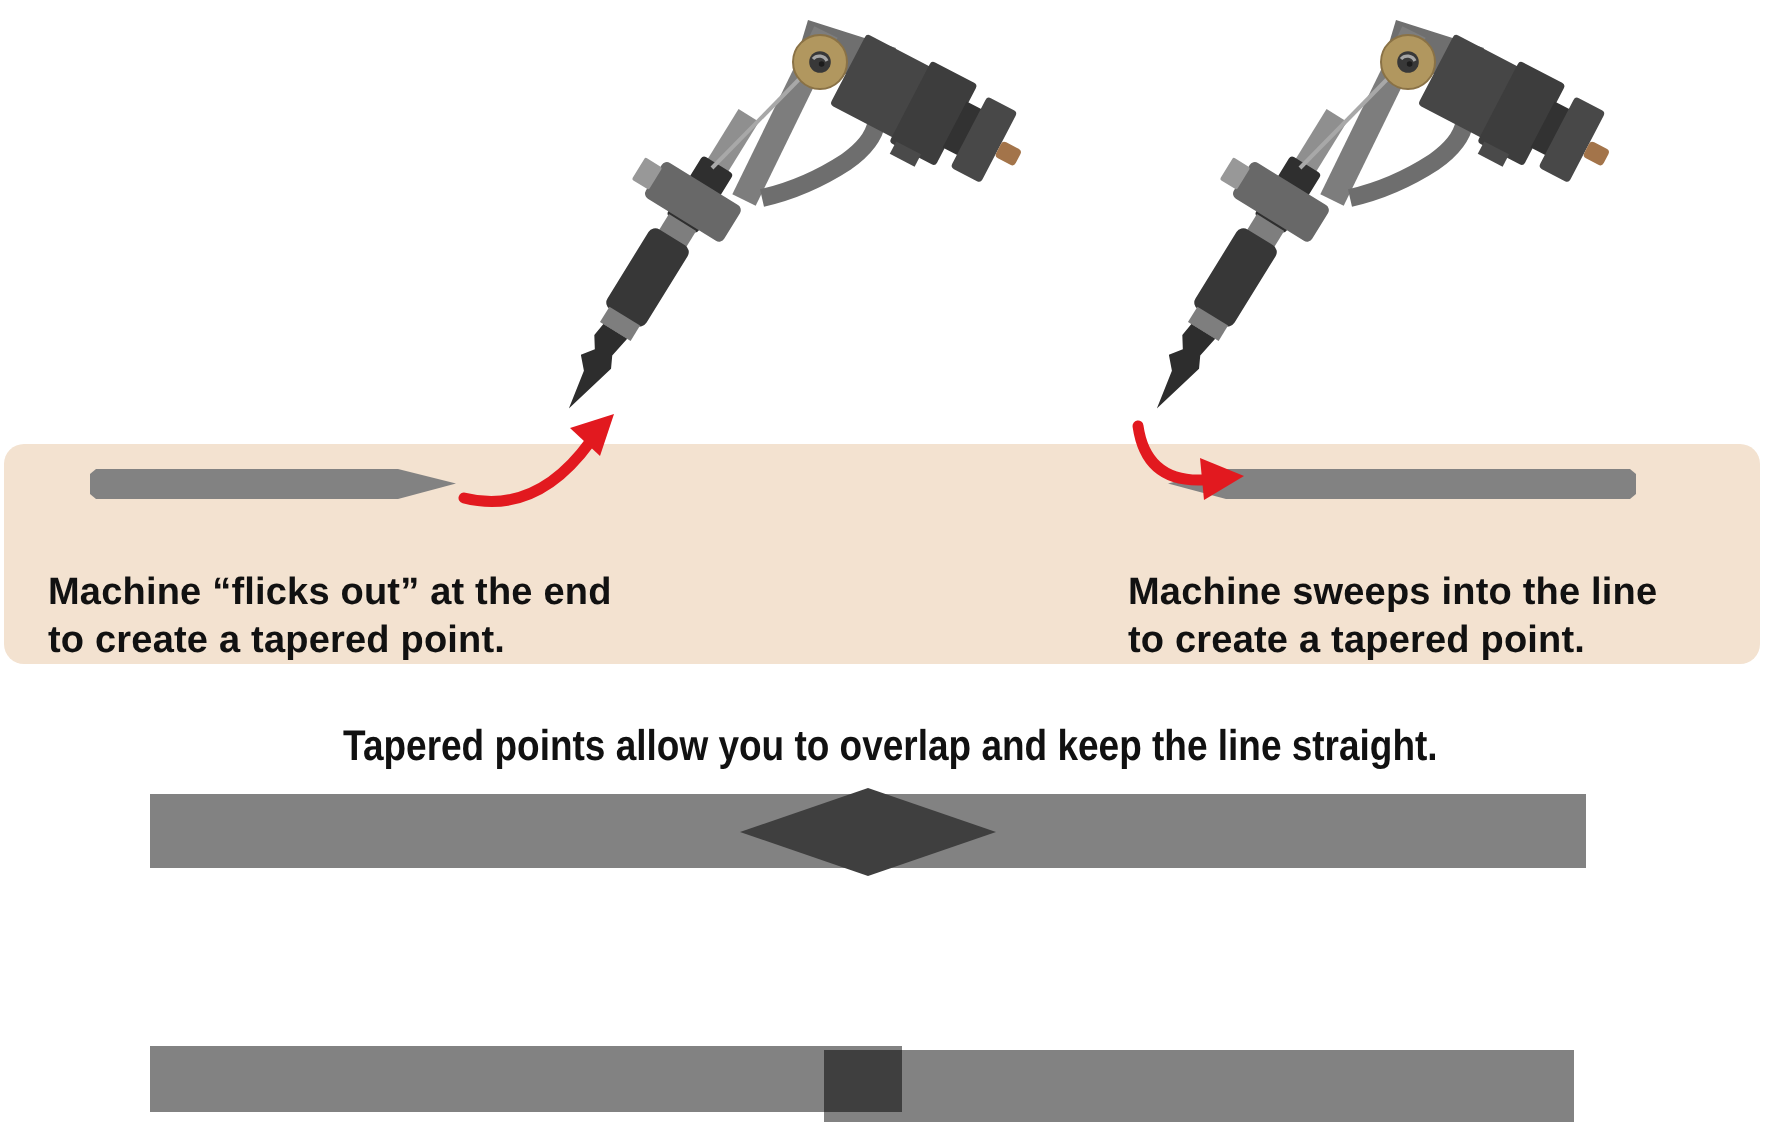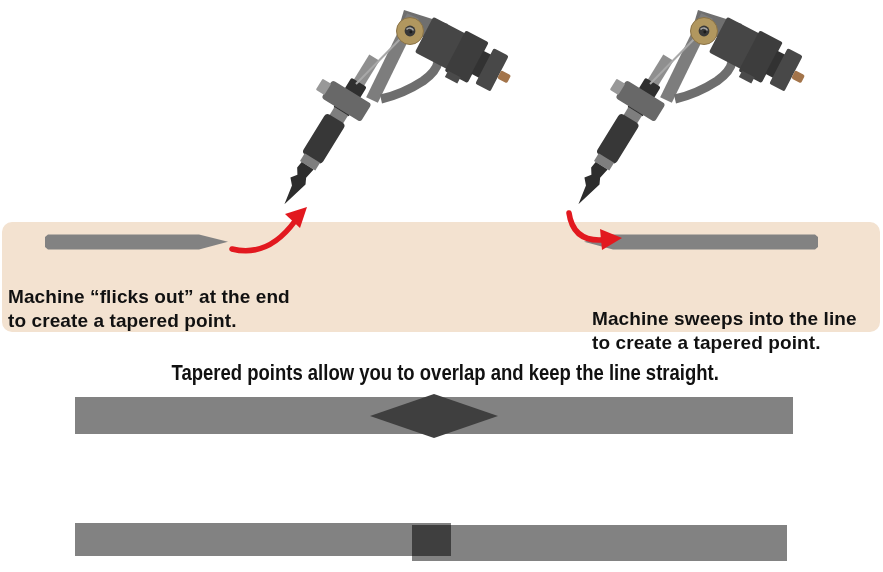--- a/index.html
+++ b/index.html
@@ -9,22 +9,22 @@
   html,body{margin:0;padding:0;background:#ffffff;}
   .canvas{
     position:relative;width:883px;height:572px;overflow:hidden;background:#fff;
     font-family:"Liberation Sans", sans-serif;color:var(--ink);
   }
   svg.illustration{position:absolute;left:0;top:0;width:883px;height:572px;display:block;}
   .note{
     position:absolute;font-size:19px;font-weight:bold;line-height:24px;
     letter-spacing:0.1px;color:var(--ink);z-index:3;
   }
-  .note-left{left:8px;top:285px;}
-  .note-right{left:592px;top:285px;margin-top:22px;}
+  .note-left{left:24px;top:285px;}
+  .note-right{left:564px;top:285px;}
   .caption{
     position:absolute;left:4px;width:883px;text-align:center;z-index:3;
     font-size:21.5px;font-weight:bold;color:var(--ink);white-space:nowrap;
   }
   .caption .squeeze{display:inline-block;transform:scaleX(0.86);transform-origin:center center;}
   .caption-overlap{top:361px;}
   .caption-no-taper{top:493px;}
 </style>
 </head>
 <body>

